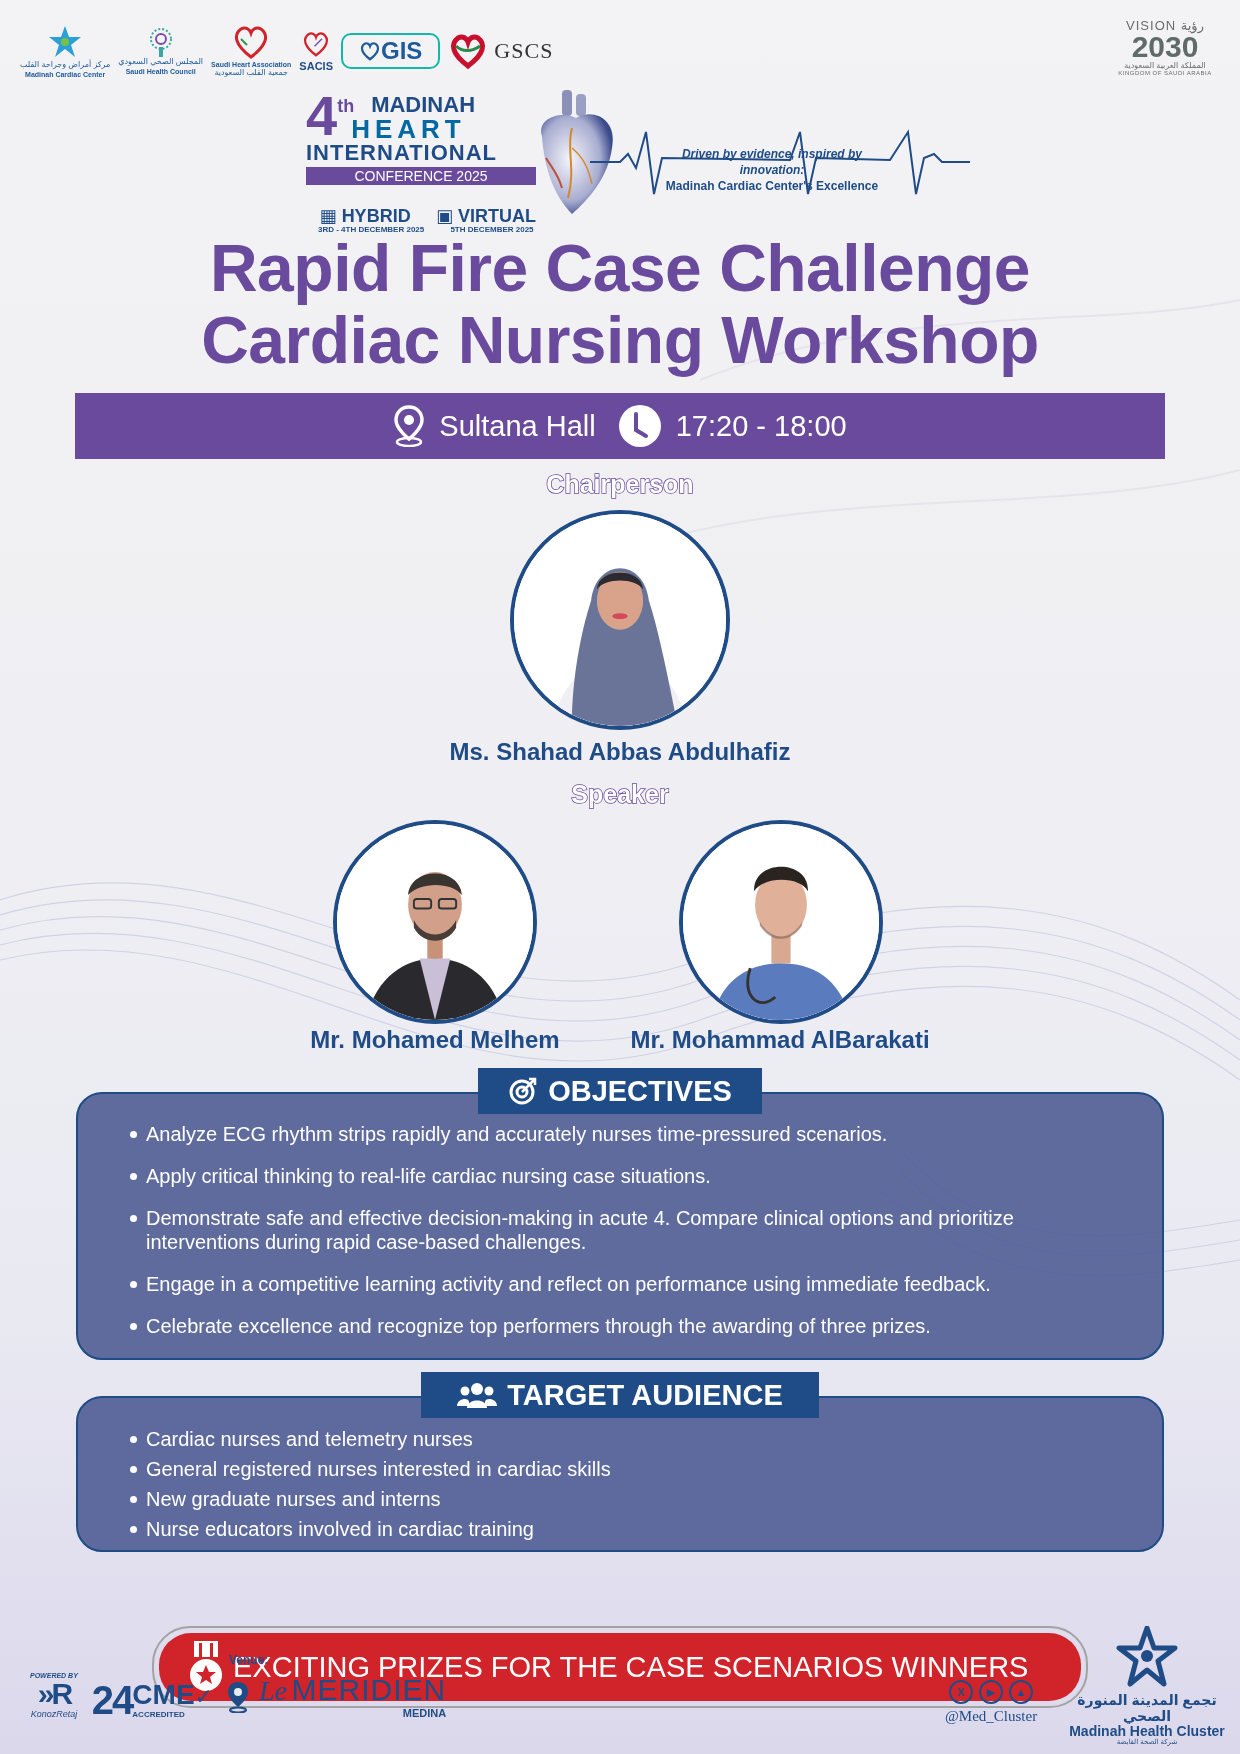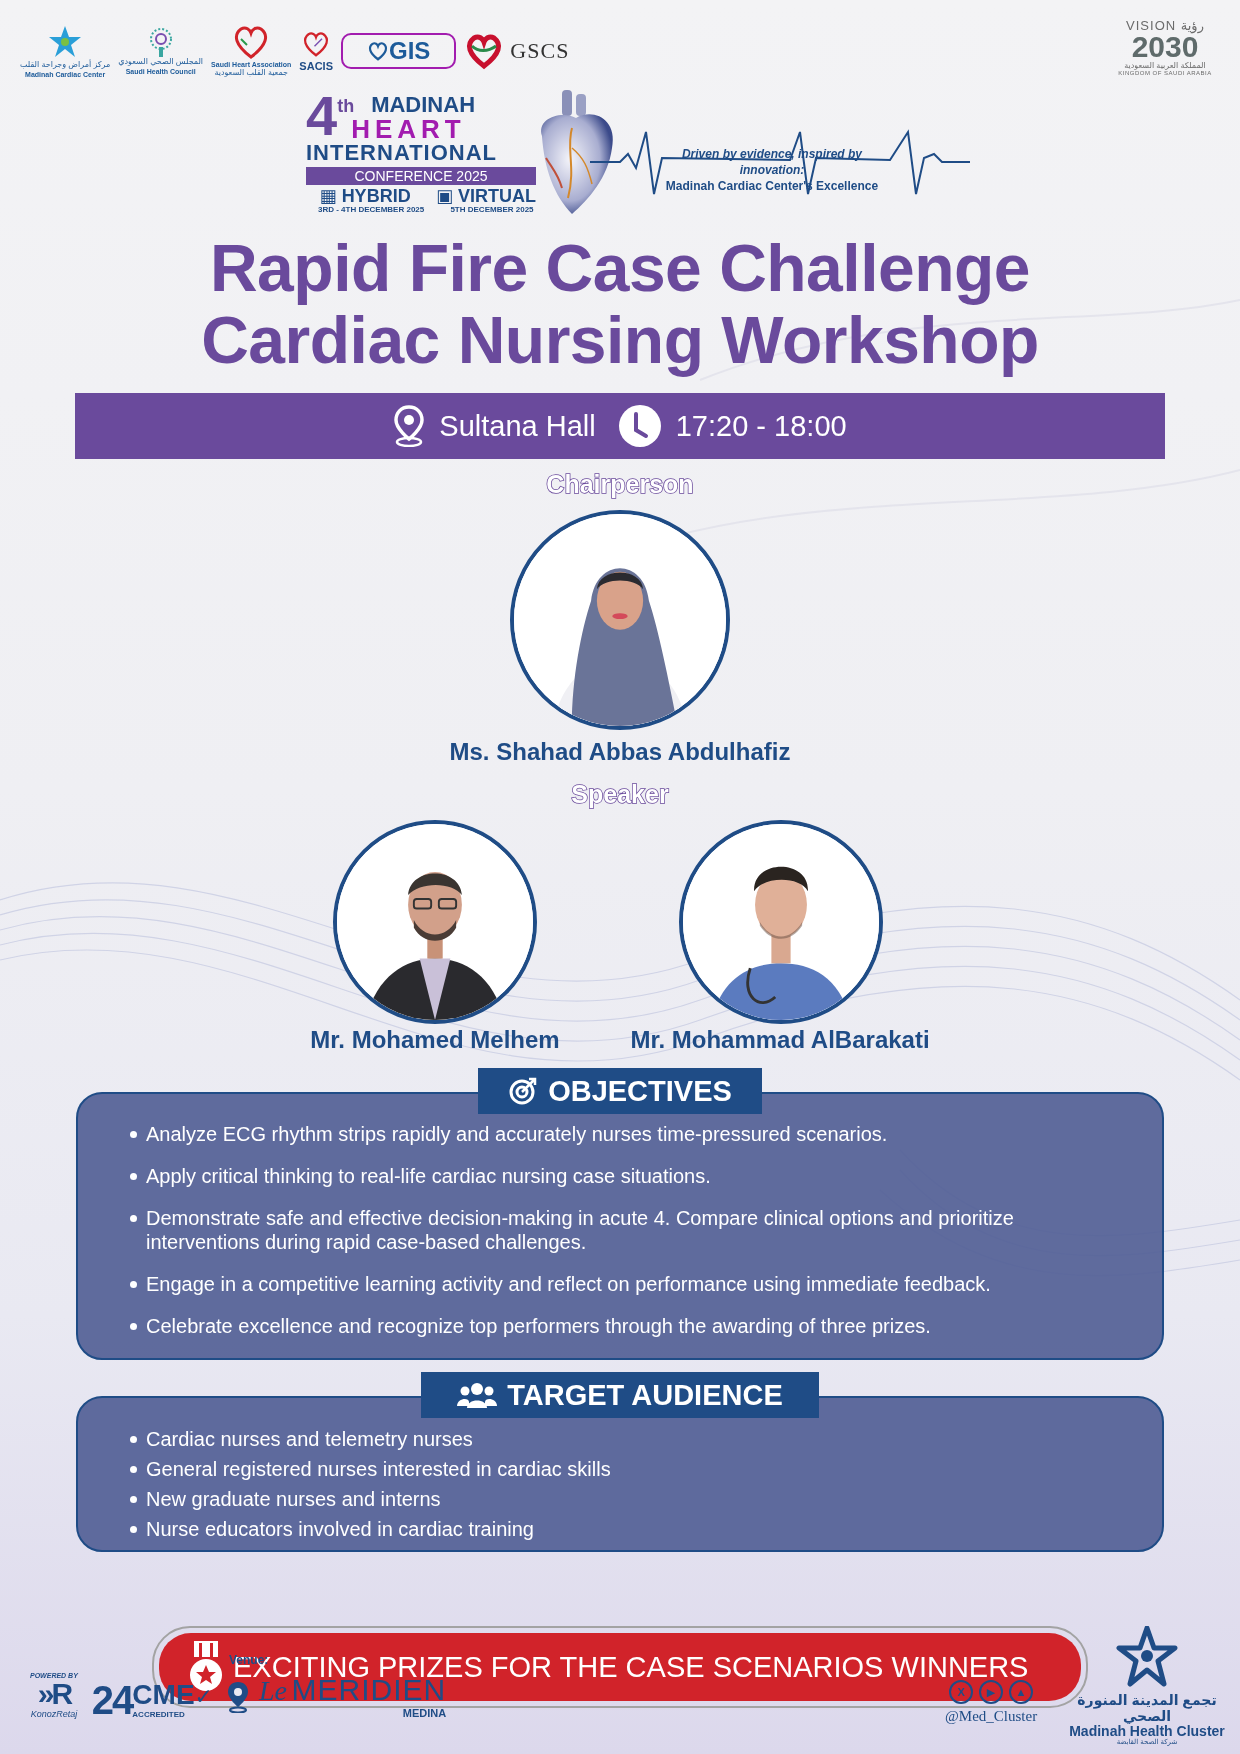--- a/index.html
+++ b/index.html
@@ -26,25 +26,25 @@
   .vision .v2 { font-size: 30px; font-weight: bold; line-height: 28px; color: #5f6b6b; }
   .vision .v3 { font-size: 8px; }
   .vision .v4 { font-size: 6px; letter-spacing: 0.5px; }
 
   
   .conf { position: absolute; left: 306px; top: 92px; width: 230px; }
   .conf .row1 { display: flex; align-items: flex-start; }
   .conf .big4 { font-size: 56px; font-weight: bold; color: #6a4a9c; line-height: 48px; }
   .conf .th { font-size: 18px; font-weight: bold; color: #6a4a9c; margin-top: 4px; }
   .conf .madinah { font-size: 22px; font-weight: bold; color: #1f4c86; line-height: 22px; margin-top: 2px; margin-left: 17px; }
-  .conf .heart { font-size: 26px; font-weight: bold; color: #a21caf; letter-spacing: 5px; line-height: 24px; margin-left: 14px; }
+  .conf .heart { font-size: 26px; font-weight: bold; color: #0369a1; letter-spacing: 5px; line-height: 24px; margin-left: 14px; }
   .conf .intl { font-size: 22px; font-weight: bold; color: #1f4c86; letter-spacing: 1px; line-height: 24px; }
   .conf .confyr { background: #6a4a9c; color: #fff; font-size: 14px; text-align: center; line-height: 18px; margin-top: 2px; }
   .conf .modes { display: flex; justify-content: space-between; margin-top: 2px; }
-  .conf .mode { text-align: center; }
+  .conf .mode { text-align: center; margin-top: 20px; }
   .conf .mode .mname { font-size: 18px; font-weight: bold; color: #1f4c86; line-height: 18px; }
   .conf .mode .mdate { font-size: 8px; font-weight: bold; color: #1f4c86; padding-left: 12px; }
 
   .heart-img { position: absolute; left: 532px; top: 88px; width: 88px; height: 130px; }
 
   .ecg { position: absolute; left: 590px; top: 128px; width: 380px; height: 70px; }
   .tagline { position: absolute; left: 652px; top: 146px; width: 240px; text-align: center; color: #1f4c86; font-size: 12px; font-weight: bold; line-height: 16px; }
   .tagline .t1 { font-style: italic; }
 
   
@@ -151,21 +151,21 @@
     <span class="lbl">Saudi Heart Association</span>
     <span class="lbl-ar">جمعية القلب السعودية</span>
   </div>
   <div class="plogo">
     <svg width="30" height="28" viewBox="0 0 40 34">
         <path d="M20 32 C 4 20, 2 10, 10 4 C 15 1, 19 5, 20 8 C 21 5, 25 1, 30 4 C 38 10, 36 20, 20 32 Z" fill="none" stroke="#d1232a" stroke-width="3"></path>
         <path d="M18 20 L28 10" stroke="#7a4fb0" stroke-width="2"></path>
       </svg>
     <span class="lbl" style="font-size:11px;color:#1f4c86">SACIS</span>
   </div>
-  <div class="plogo" style="flex-direction:row;border:2px solid #a21caf;border-radius:10px;padding:2px 24px;">
+  <div class="plogo" style="flex-direction:row;border:2px solid #14b8a6;border-radius:10px;padding:2px 16px;">
     <svg width="22" height="20" viewBox="0 0 40 34">
         <path d="M20 32 C 4 20, 2 10, 10 4 C 15 1, 19 5, 20 8 C 21 5, 25 1, 30 4 C 38 10, 36 20, 20 32 Z" fill="none" stroke="#1d5b9a" stroke-width="4"></path>
       </svg>
     <span class="gis-text">GIS</span>
   </div>
   <div class="plogo" style="flex-direction:row;gap:6px;">
     <svg width="40" height="38" viewBox="0 0 40 34">
         <path d="M20 32 C 4 20, 2 10, 10 4 C 15 1, 19 5, 20 8 C 21 5, 25 1, 30 4 C 38 10, 36 20, 20 32 Z" fill="none" stroke="#c8102e" stroke-width="5"></path>
         <path d="M8 12 C 14 18, 24 18, 32 12" stroke="#2a8a4a" stroke-width="3" fill="none"></path>
       </svg>

